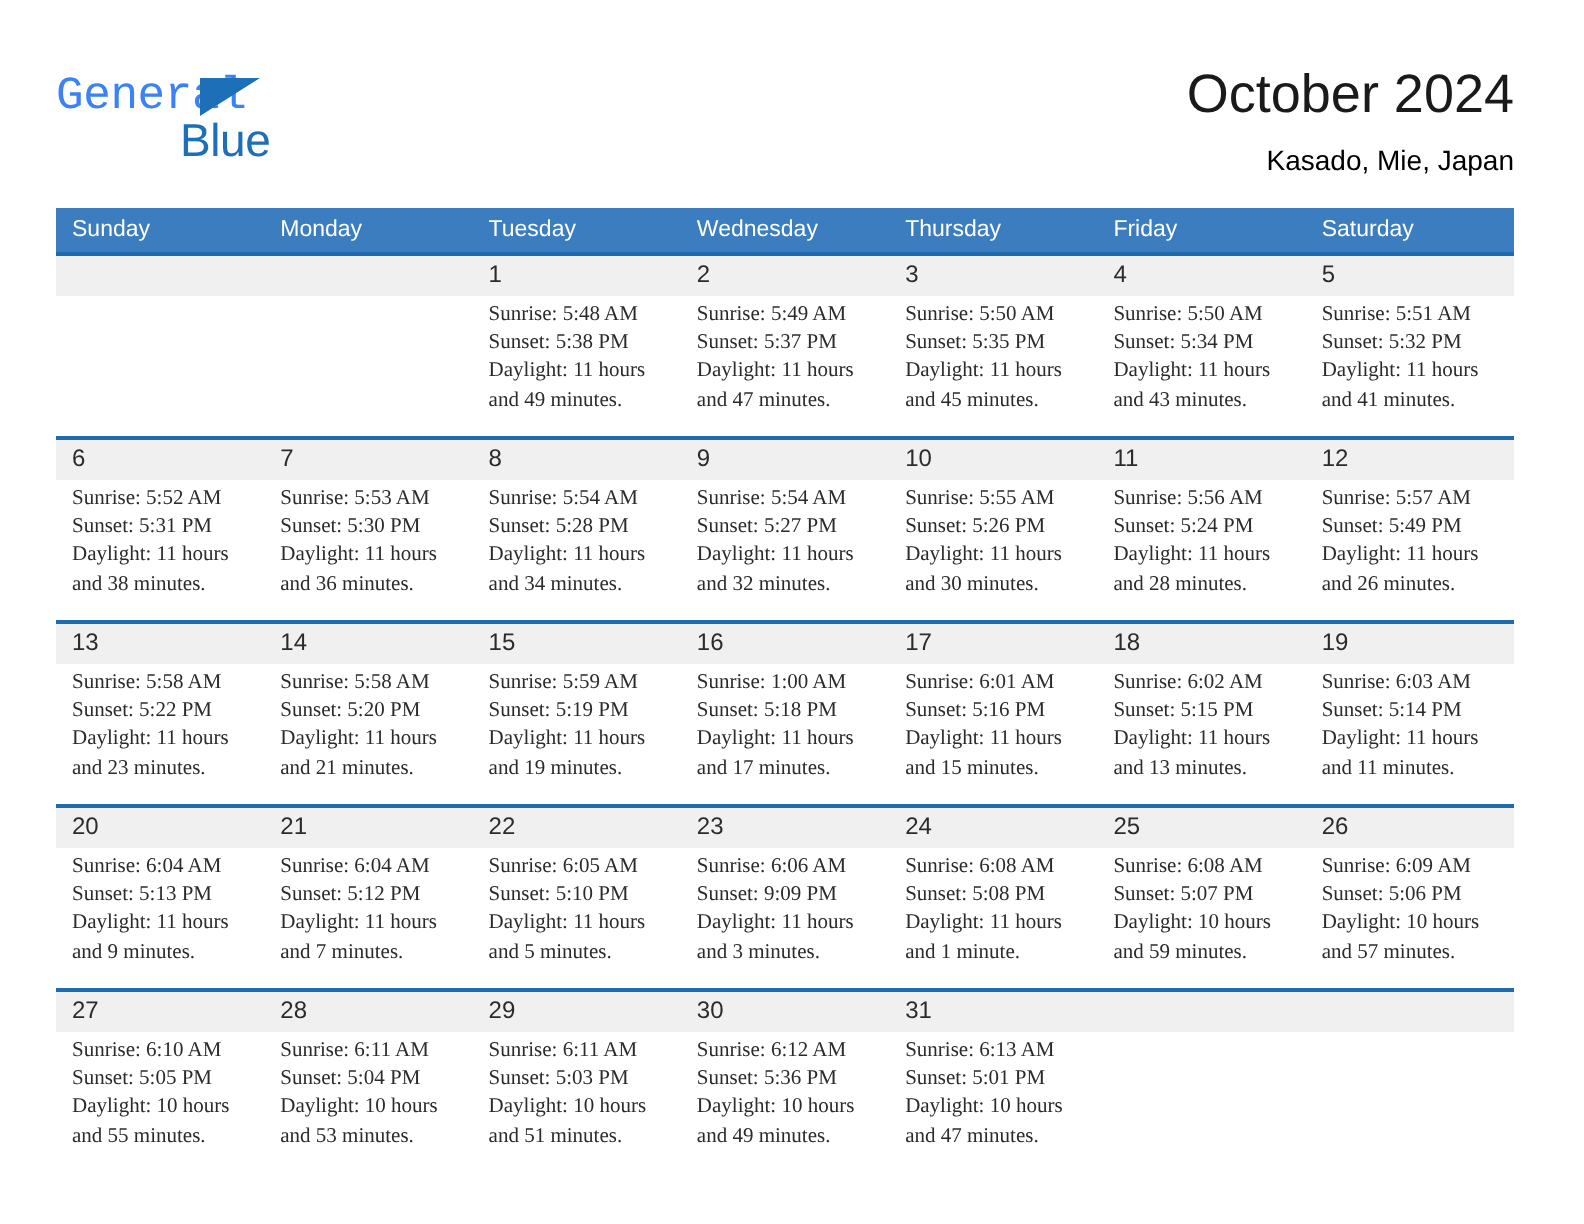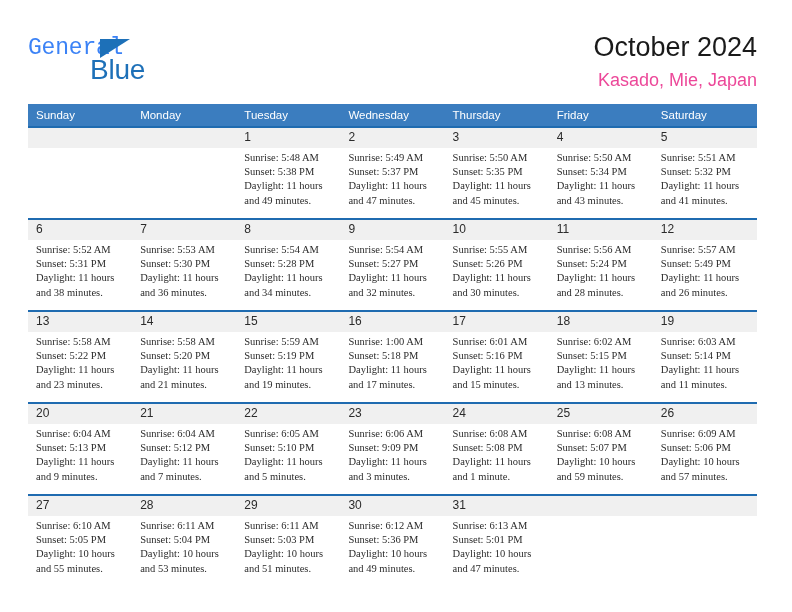--- a/index.html
+++ b/index.html
@@ -53,42 +53,42 @@
     top: 3px;
     width: 0;
     height: 0;
     border-left: 30px solid #1d70b8;
     border-bottom: 19px solid transparent;
   }
   .logo-blue {
     position: absolute;
     left: 62px;
     top: 22px;
-    font-size: 28px;
+    font-size: 23px;
     color: #1d70b8;
     letter-spacing: -0.2px;
     line-height: 24px;
     font-family: "Liberation Sans", sans-serif;
   }
 
   .title-block {
     position: absolute;
     right: 0px;
     top: 0px;
     text-align: right;
   }
   .cal-title {
     font-size: 27px;
     color: #1a1a1a;
     line-height: 34px;
     white-space: nowrap;
   }
   .cal-subtitle {
-    font-size: 18px;
-    color: #ec4899;
+    font-size: 14px;
+    color: #000000;
     line-height: 20px;
     margin-top: 6px;
     white-space: nowrap;
   }
 
   
   .calendar {
     position: absolute;
     left: 28px;
     top: 104px;

